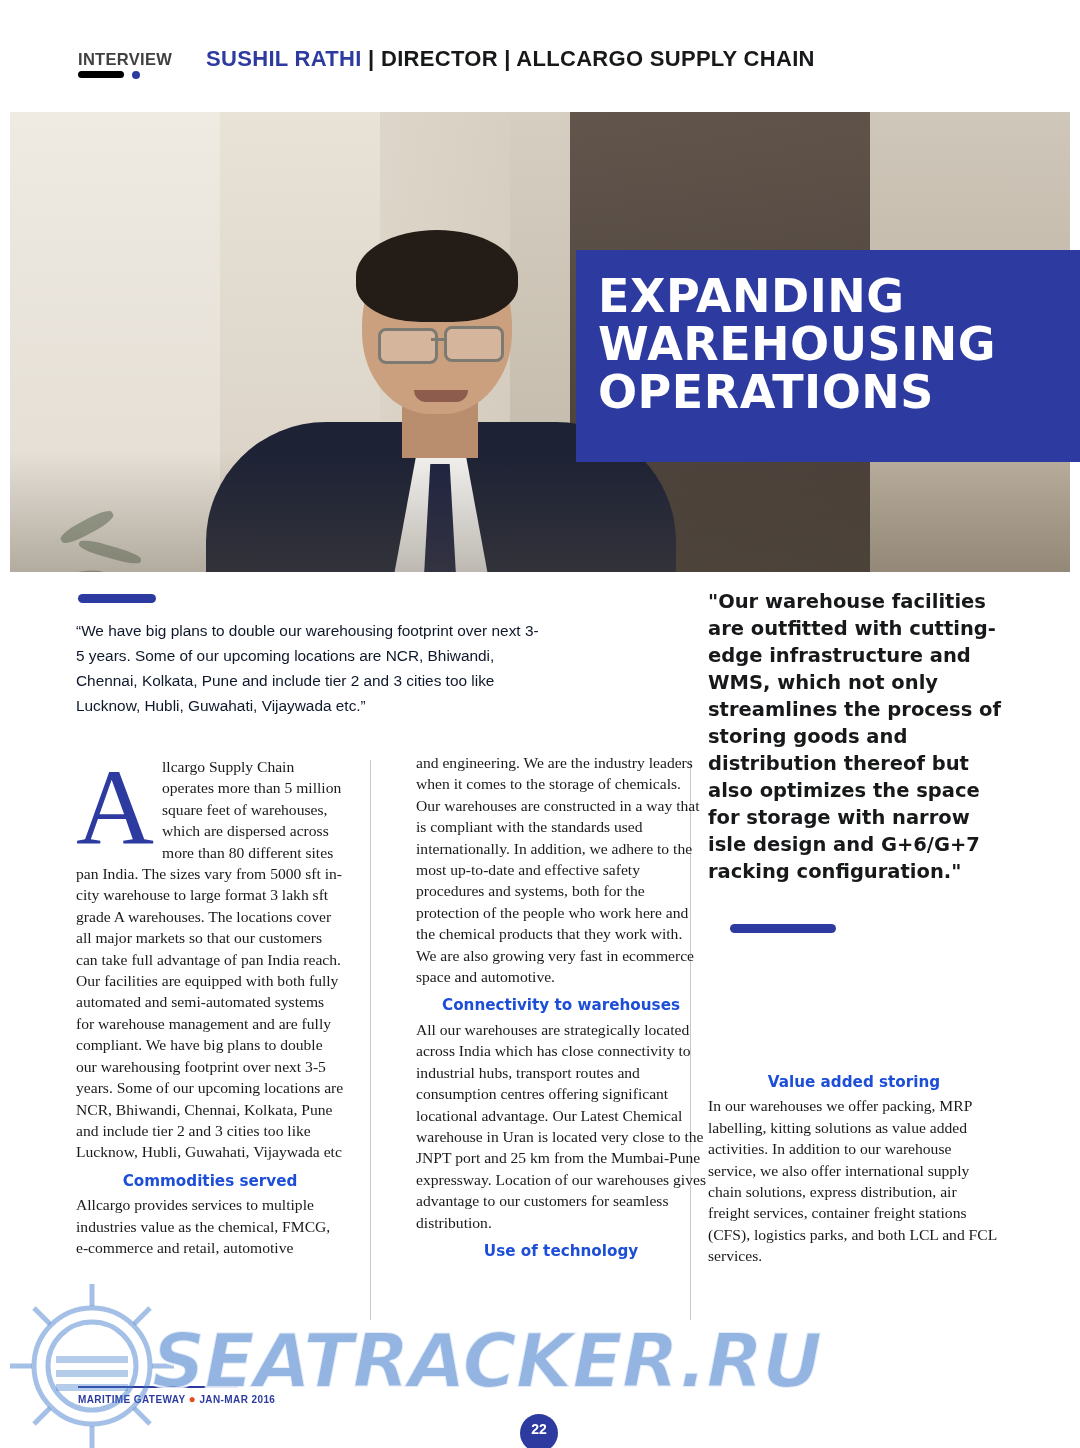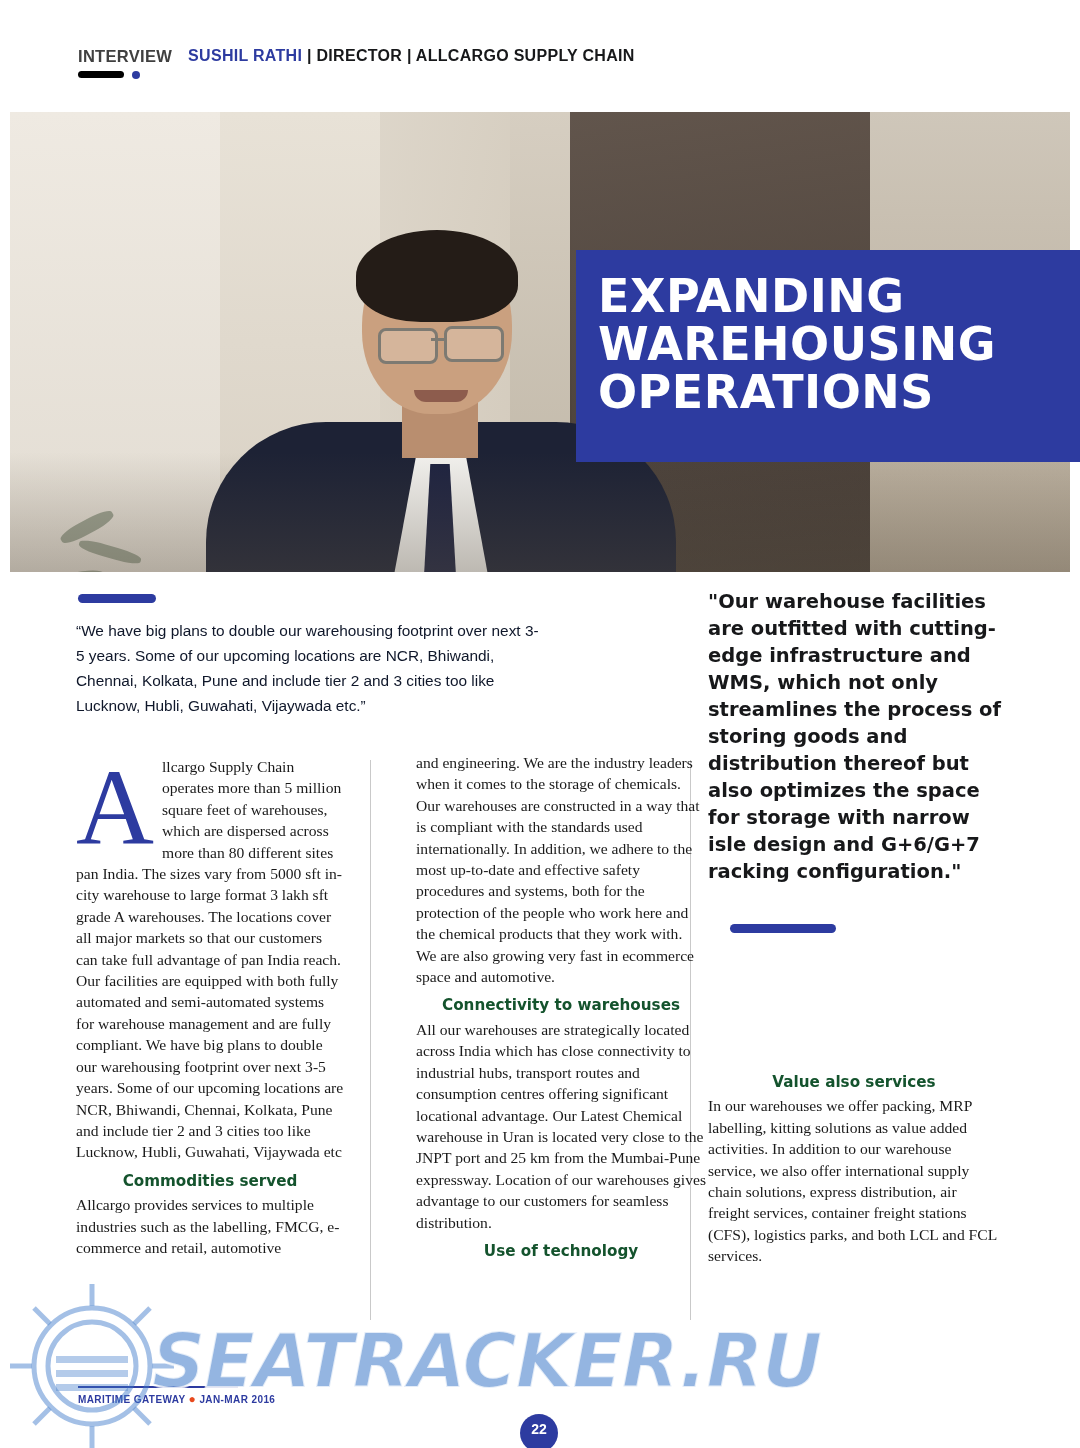--- a/index.html
+++ b/index.html
@@ -35,26 +35,26 @@
     font-weight: bold;
     font-size: 16.5px;
     color: #404040;
     letter-spacing: 0.3px;
     display: inline-block;
     vertical-align: middle;
   }
   .header-title {
     font-family: "Liberation Sans", sans-serif;
     font-weight: bold;
-    font-size: 16px;
+    font-size: 22px;
     color: #2d3ba0;
     letter-spacing: 0.3px;
     display: inline-block;
     vertical-align: middle;
-    margin-left: 12px;
+    margin-left: 30px;
   }
   .header-title .sep {
     color: #17181a;
   }
   .header-rule {
     position: absolute;
     left: 78px;
     top: 71px;
     width: 46px;
     height: 7px;
@@ -306,21 +306,21 @@
     font-size: 108px;
     line-height: 84px;
     color: #2d3ba0;
     padding: 8px 8px 0 0;
     margin-top: 2px;
   }
   .subhead {
     font-family: "DejaVu Sans", sans-serif;
     font-weight: bold;
     font-size: 15.2px;
-    color: #14532d;
+    color: #1d4ed8;
     margin: 8px 0 2px 0;
     text-align: center;
   }
   .col-vline {
     position: absolute;
     width: 1px;
     background: #c9c9c9;
   }
   .vline-1 { left: 370px; top: 760px; height: 560px; }
   .vline-2 { left: 690px; top: 760px; height: 560px; }
@@ -434,32 +434,32 @@
 
   <div class="pullquote">"Our warehouse facilities are outfitted with cutting-edge infrastructure and WMS, which not only streamlines the process of storing goods and distribution thereof but also optimizes the space for storage with narrow isle design and G+6/G+7 racking configuration."</div>
   <div class="pull-rule"></div>
 
   <div class="col-vline vline-1"></div>
   <div class="col-vline vline-2"></div>
 
   <div class="col col-1">
     <p><span class="dropcap">A</span><span>llcargo Supply Chain operates more than 5 million square feet of warehouses, which are dispersed across more than 80 different sites pan India. The sizes vary from 5000 sft in-city warehouse to large format 3 lakh sft grade A warehouses. The locations cover all major markets so that our customers can take full advantage of pan India reach. Our facilities are equipped with both fully automated and semi-automated systems for warehouse management and are fully compliant.  We have big plans to double our warehousing footprint over next 3-5 years. Some of our upcoming locations are NCR, Bhiwandi, Chennai, Kolkata, Pune and include tier 2 and 3 cities too like Lucknow, Hubli, Guwahati, Vijaywada etc</span></p>
     <div class="subhead">Commodities served</div>
-    <p>Allcargo provides services to multiple industries such as the labelling, FMCG, e-commerce and retail, automotive</p>
+    <p>Allcargo provides services to multiple industries value as the chemical, FMCG, e-commerce and retail, automotive</p>
   </div>
 
   <div class="col col-2">
     <p>and engineering. We are the industry leaders when it comes to the storage of chemicals. Our warehouses are constructed in a way that is compliant with the standards used internationally. In addition, we adhere to the most up-to-date and effective safety procedures and systems, both for the protection of the people who work here and the chemical products that they work with. We are also growing very fast in ecommerce space and automotive.</p>
     <div class="subhead">Connectivity to warehouses</div>
     <p>All our warehouses are strategically located across India which has close connectivity to industrial hubs, transport routes and consumption centres offering significant locational advantage. Our Latest Chemical warehouse in Uran is located very close to the JNPT port and 25 km from the Mumbai-Pune expressway. Location of our warehouses gives advantage to our customers for seamless distribution.</p>
     <div class="subhead">Use of technology</div>
   </div>
 
   <div class="col col-3">
-    <div class="subhead">Value also services</div>
+    <div class="subhead">Value added storing</div>
     <p><span>In our warehouses we offer packing, MRP labelling, kitting solutions as value added activities. In addition to our warehouse service, we also offer international supply chain solutions, express distribution, air freight services, container freight stations (CFS), logistics parks, and both LCL and FCL services.</span></p>
   </div>
 
   <div class="footer-rule"></div>
   <div class="footer-text"><span>MARITIME GATEWAY</span> <span class="dot">●</span> <span>JAN-MAR 2016</span></div>
   <div class="page-number">22</div>
 
   <svg class="wm-sun" viewBox="0 0 168 168">
     <g stroke="rgba(60,120,200,0.55)" stroke-width="5" fill="none">
       <circle cx="84" cy="84" r="44"></circle>

